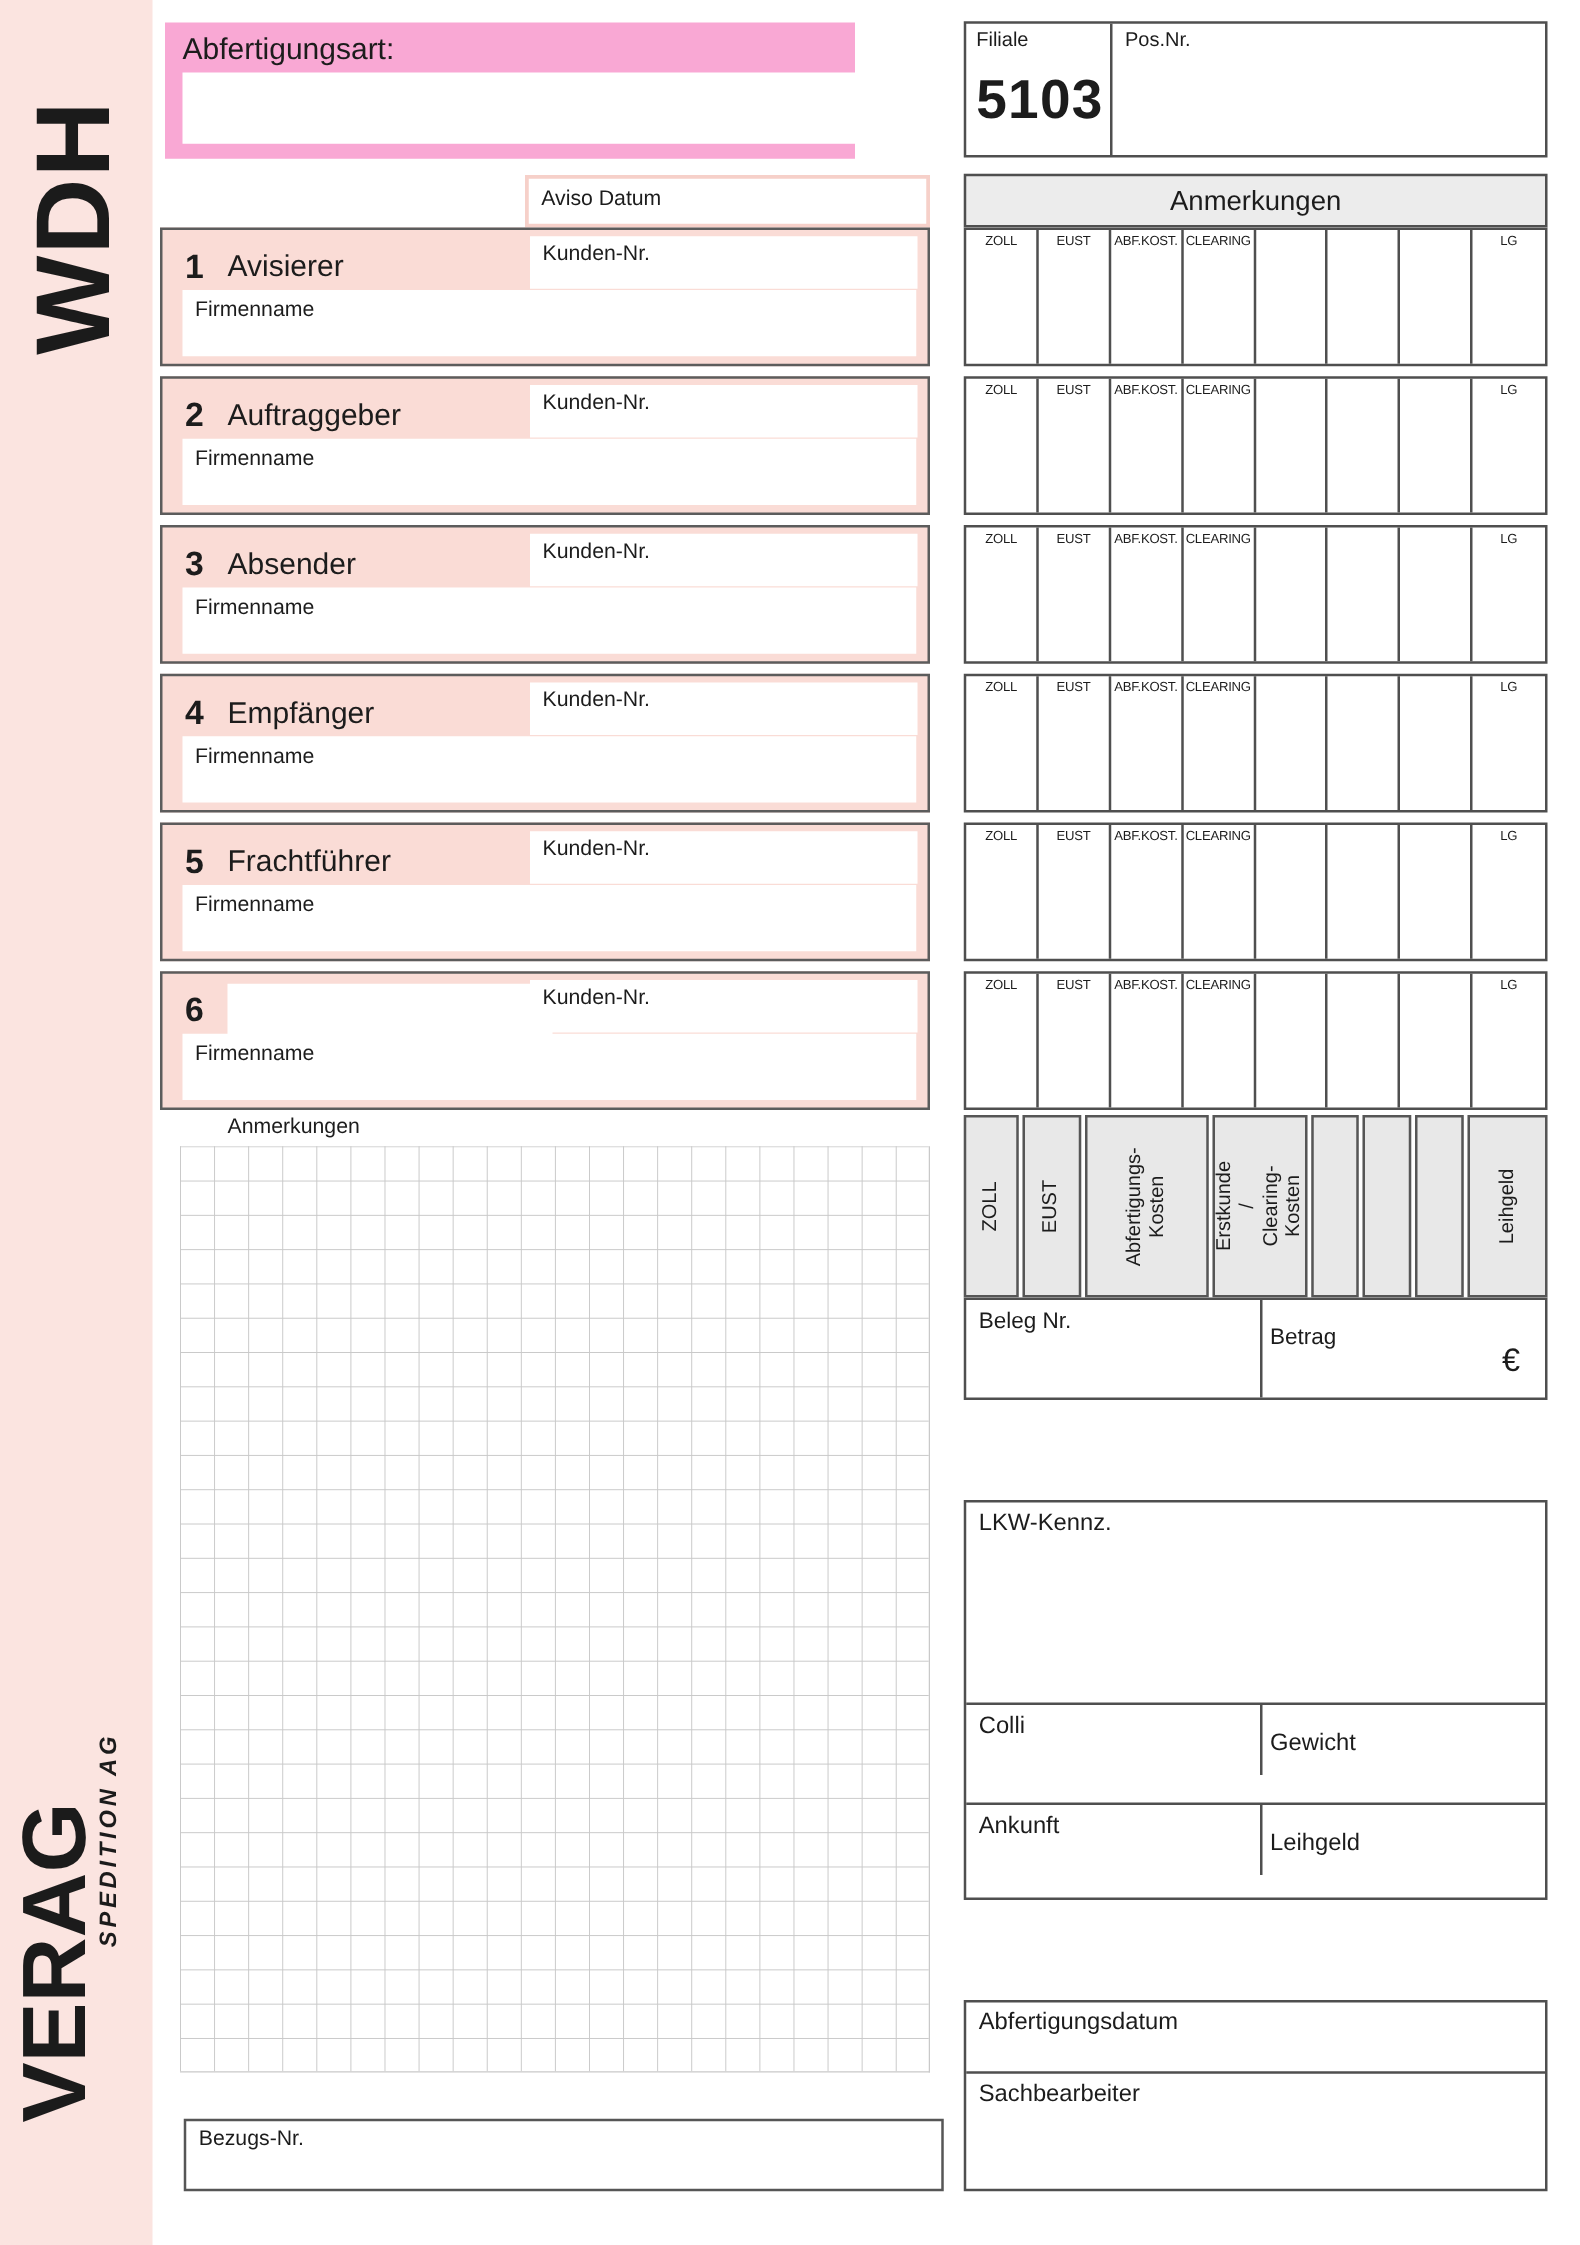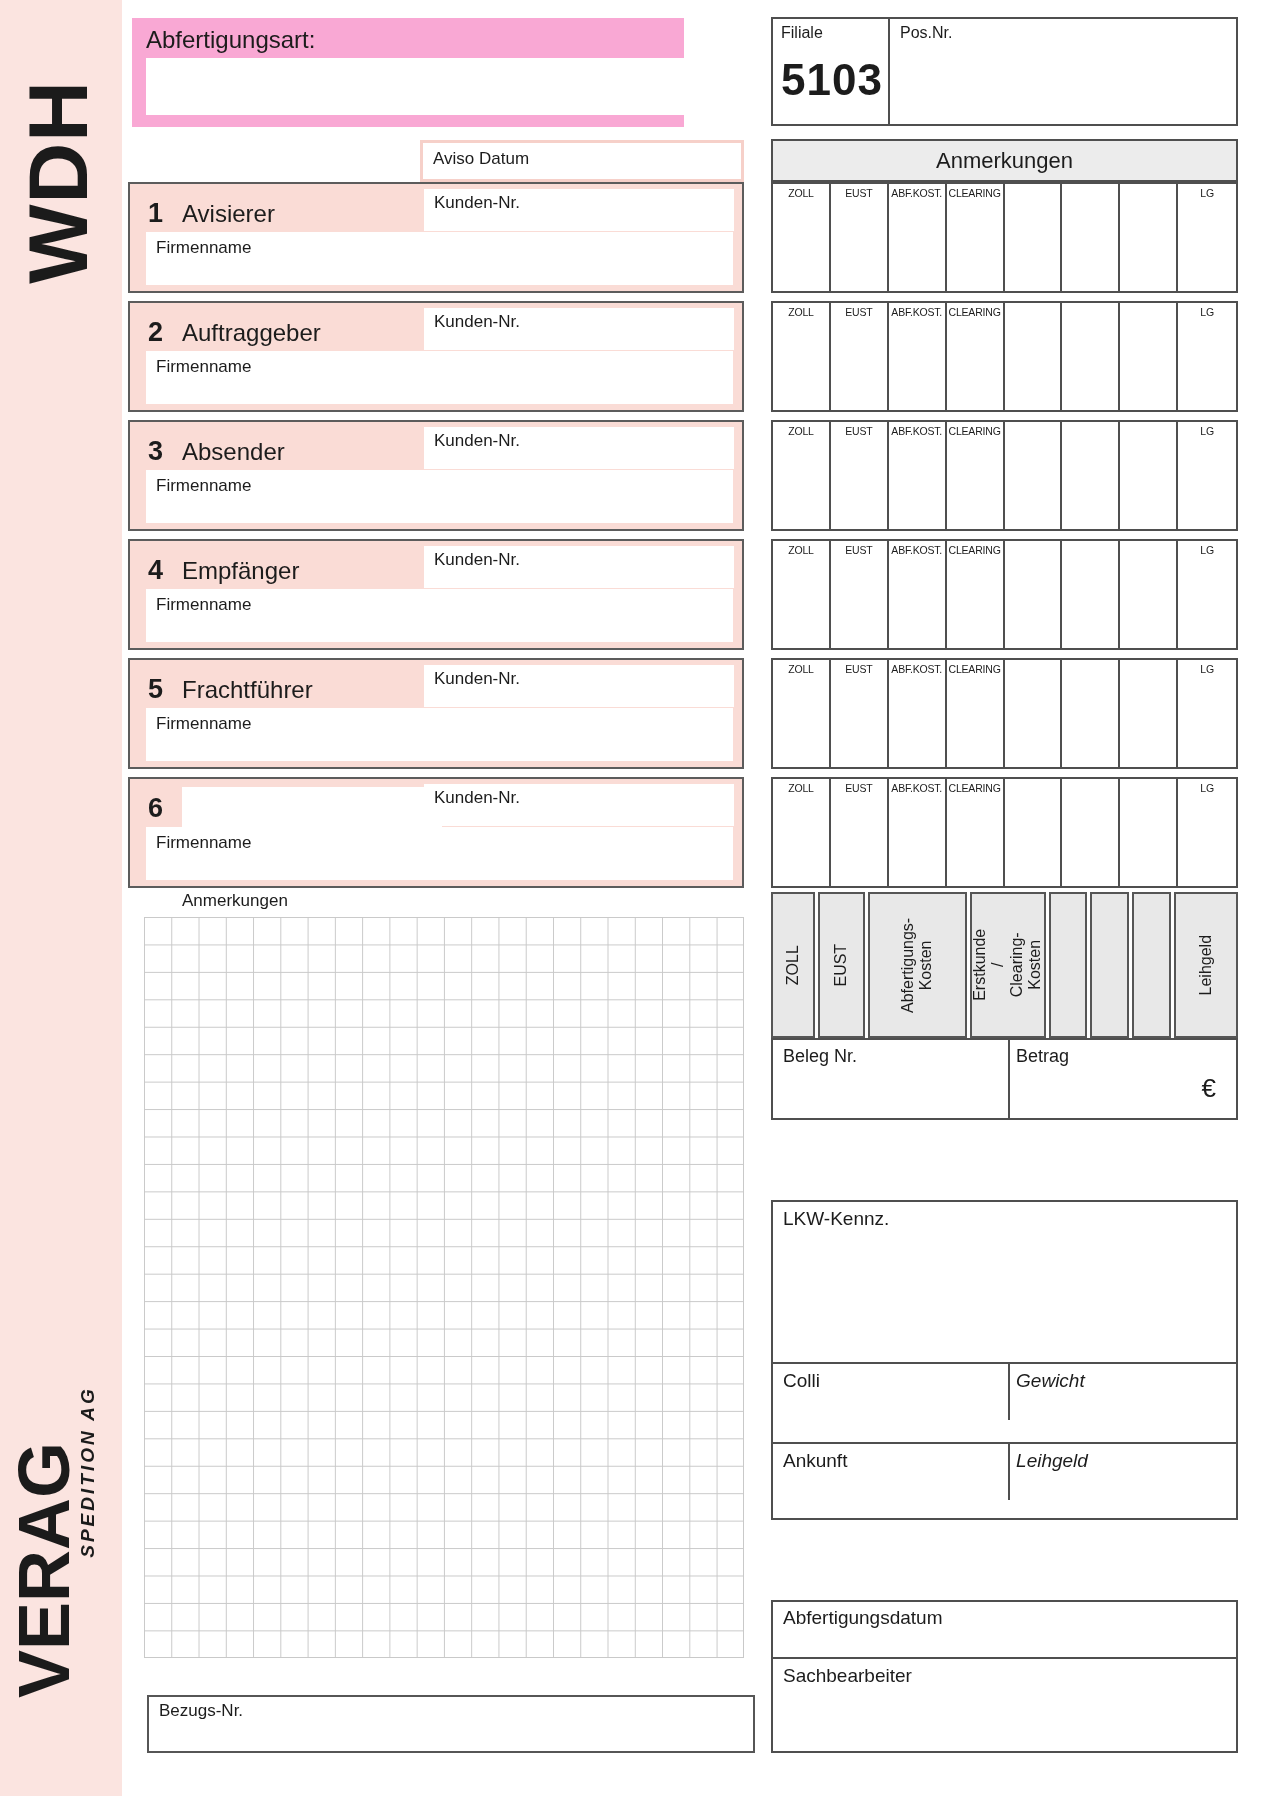--- a/index.html
+++ b/index.html
@@ -43,21 +43,21 @@
     font-size:10.5px; letter-spacing:-0.2px; overflow:hidden; }
   .acc-cell:last-child { border-right:none; }
   .acc-footer { left:771px; top:892px; width:467px; height:146px; display:flex; gap:3px; }
   .acc-footer .fcell { flex:1; background:#e8e8e8; border:2px solid #565656; box-sizing:border-box;
     display:flex; align-items:center; justify-content:center; }
   .acc-footer .fcell span { transform:rotate(-90deg); white-space:pre-line; text-align:center;
     font-size:16px; line-height:1.15; }
   .beleg { left:771px; top:1038px; width:467px; height:82px; border:2px solid #4f4f4f; background:#fff; }
   .beleg .divider { position:absolute; left:50.7%; top:0; width:2px; height:100%; background:#4f4f4f; }
   .beleg .lab1 { position:absolute; left:10px; top:6px; font-size:18px; }
-  .beleg .lab2 { position:absolute; left:52.5%; top:6px; font-size:18px; }
+  .beleg .lab2 { position:absolute; left:52.5%; top:19px; font-size:18px; }
   .beleg .euro { position:absolute; right:20px; bottom:14px; font-size:26px; }
   
   .aviso { left:420px; top:140px; width:324px; height:42px; background:#fff; border:3px solid #f6d0c9; }
   .aviso .lbl { position:absolute; left:10px; top:6px; }
   .section { left:128px; width:616px; height:111px; background:#fadcd6; border:2px solid #5c5c5c; }
   .section .num { position:absolute; left:18px; top:14px; font-size:27px; font-weight:800; }
   .section .name { position:absolute; left:52px; top:16px; font-size:24px; }
   .section .kunden { position:absolute; left:294px; top:5px; right:8px; height:42px; background:#fff; }
   .section .kunden .lbl { position:absolute; left:10px; top:4px; }
   .section .firma { position:absolute; left:16px; top:48px; right:9px; bottom:6px; background:#fff; }
@@ -68,21 +68,21 @@
   .notes-grid { left:144px; top:917px; width:600px; height:741px;
     border-right:1px solid #c9c9c9; border-bottom:1px solid #c9c9c9;
     background-image:linear-gradient(to right,#c9c9c9 1px,transparent 1px),
                      linear-gradient(to bottom,#c9c9c9 1px,transparent 1px);
     background-size:calc(600px/22) calc(741px/27); }
   
   .shipment { left:771px; top:1200px; width:467px; height:320px; border:2px solid #4f4f4f; background:#fff; }
   .ship-row { position:absolute; left:0; width:100%; height:58px; box-sizing:border-box; }
   .ship-row + .ship-row { border-top:2px solid #4f4f4f; }
   .ship-row .lbl2 { position:absolute; left:10px; top:6px; font-size:19px; }
-  .ship-row .lblR { position:absolute; left:52.5%; top:6px; font-size:19px;font-style:italic; }
+  .ship-row .lblR { position:absolute; left:52.5%; top:20px; font-size:19px; }
   .ship-row .vdiv { position:absolute; left:50.7%; top:0; width:2px; height:100%; background:#4f4f4f; }
   .process { left:771px; top:1600px; width:467px; height:153px; border:2px solid #4f4f4f; background:#fff; }
   .process .hdiv { position:absolute; left:0; top:55px; width:100%; height:2px; background:#4f4f4f; }
   .process .lab1 { position:absolute; left:10px; top:5px; font-size:19px; }
   .process .lab2 { position:absolute; left:10px; top:63px; font-size:19px; }
   .bezug { left:147px; top:1695px; width:608px; height:58px; border:2px solid #565656; background:#fff; }
   .bezug .lbl { position:absolute; left:10px; top:4px; }
 </style>
 </head>
 <body>

